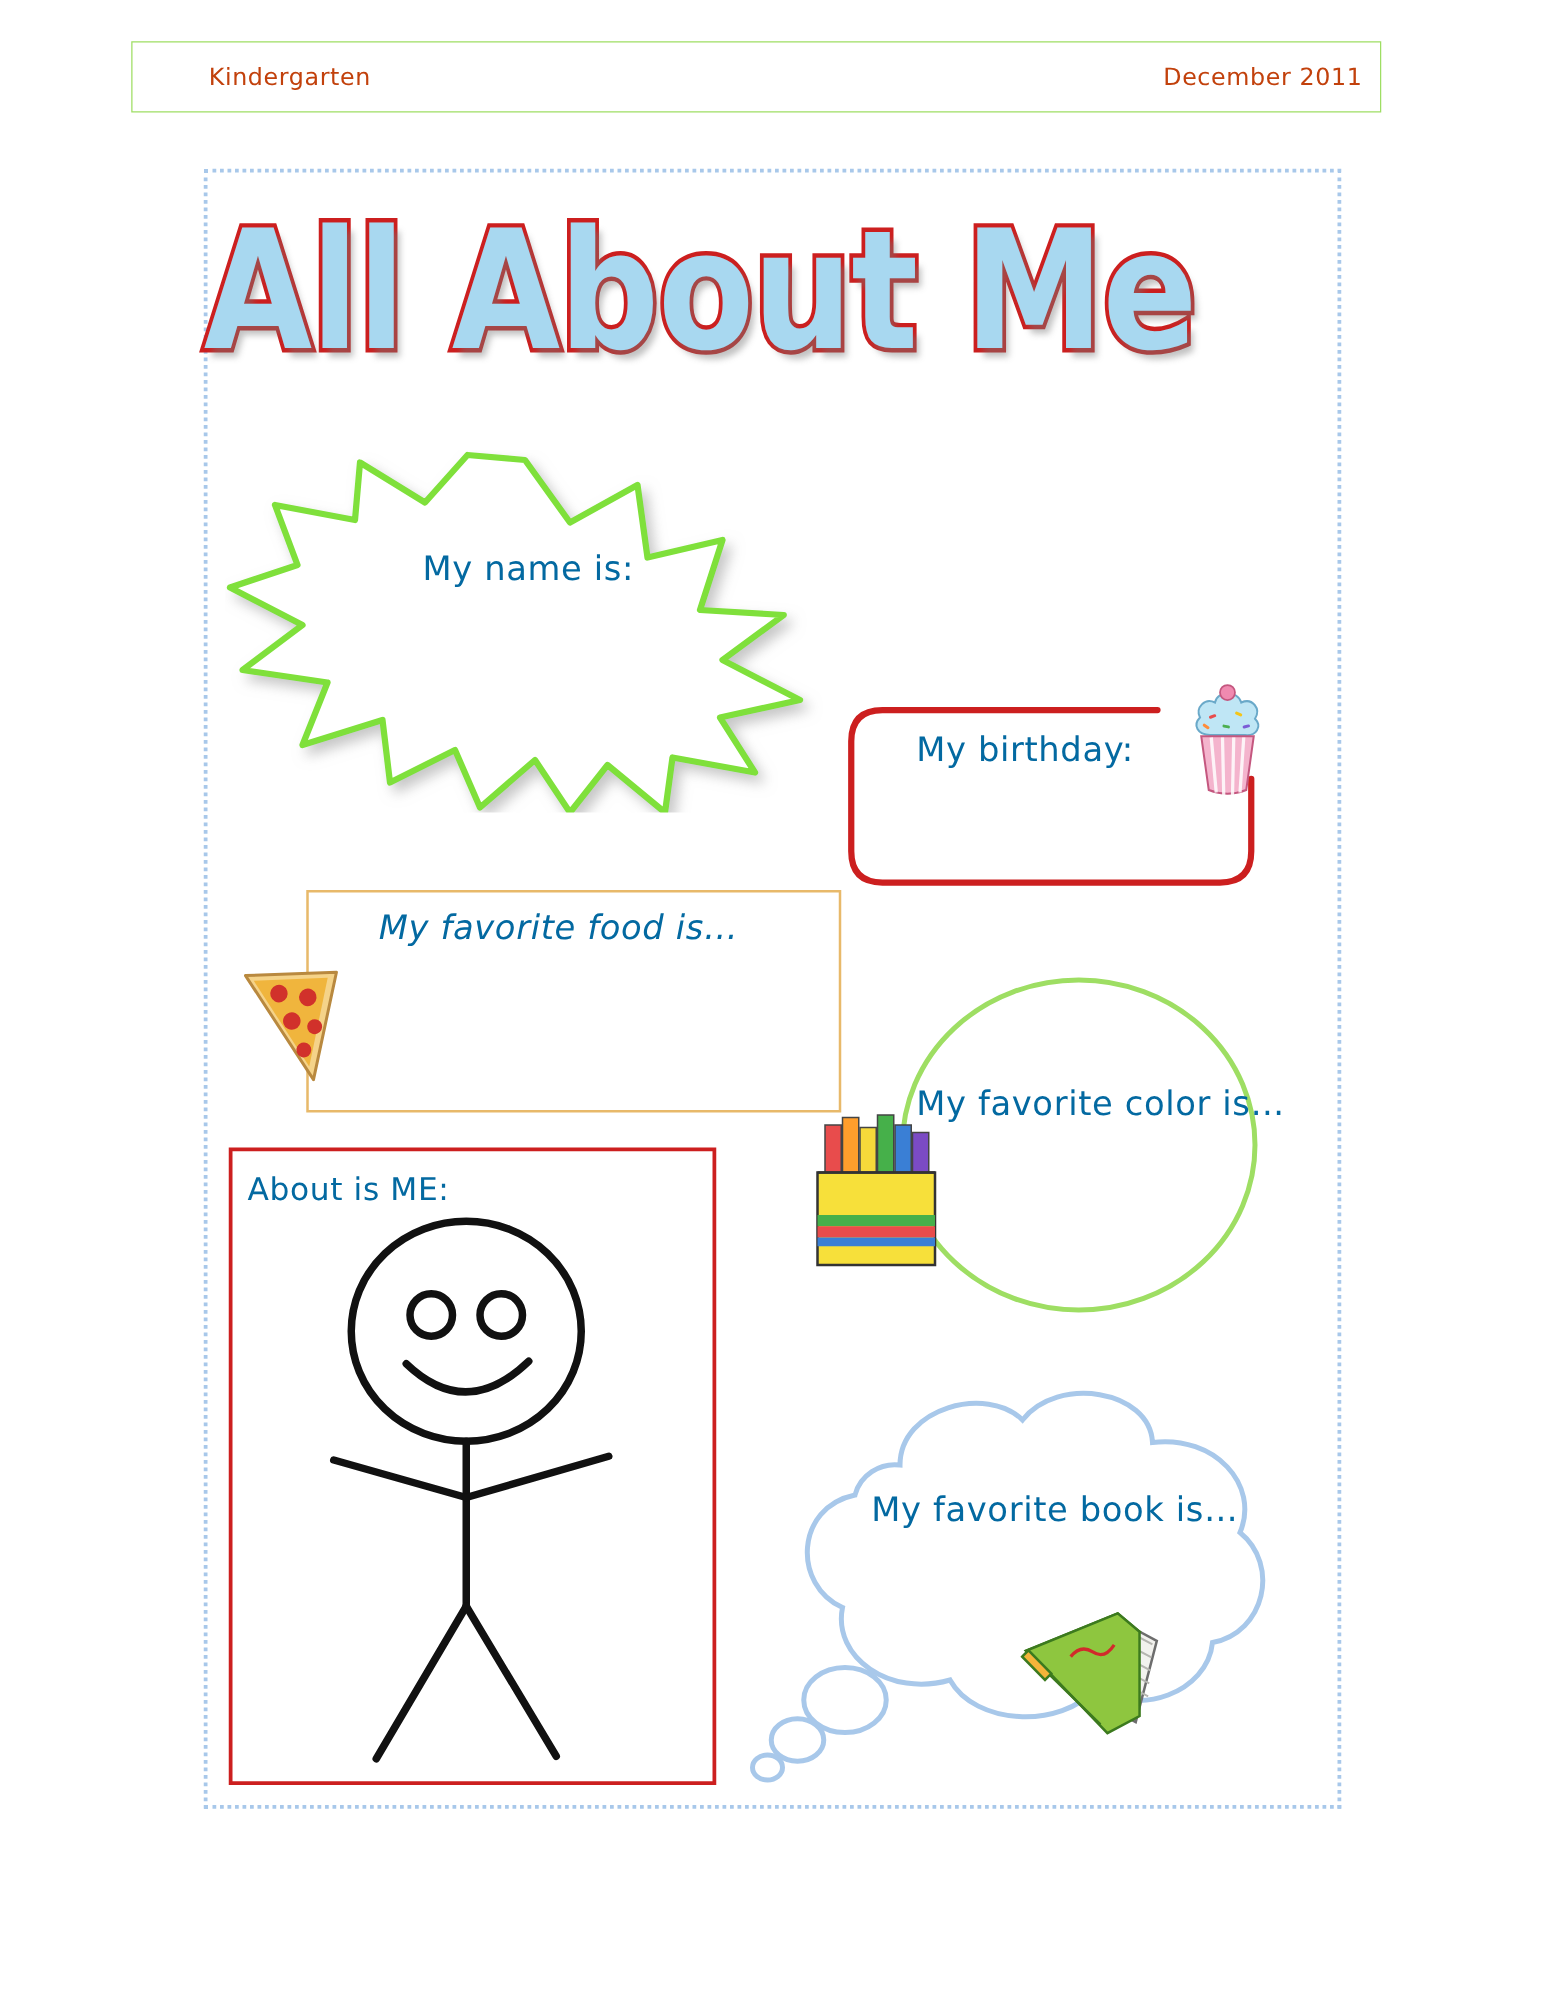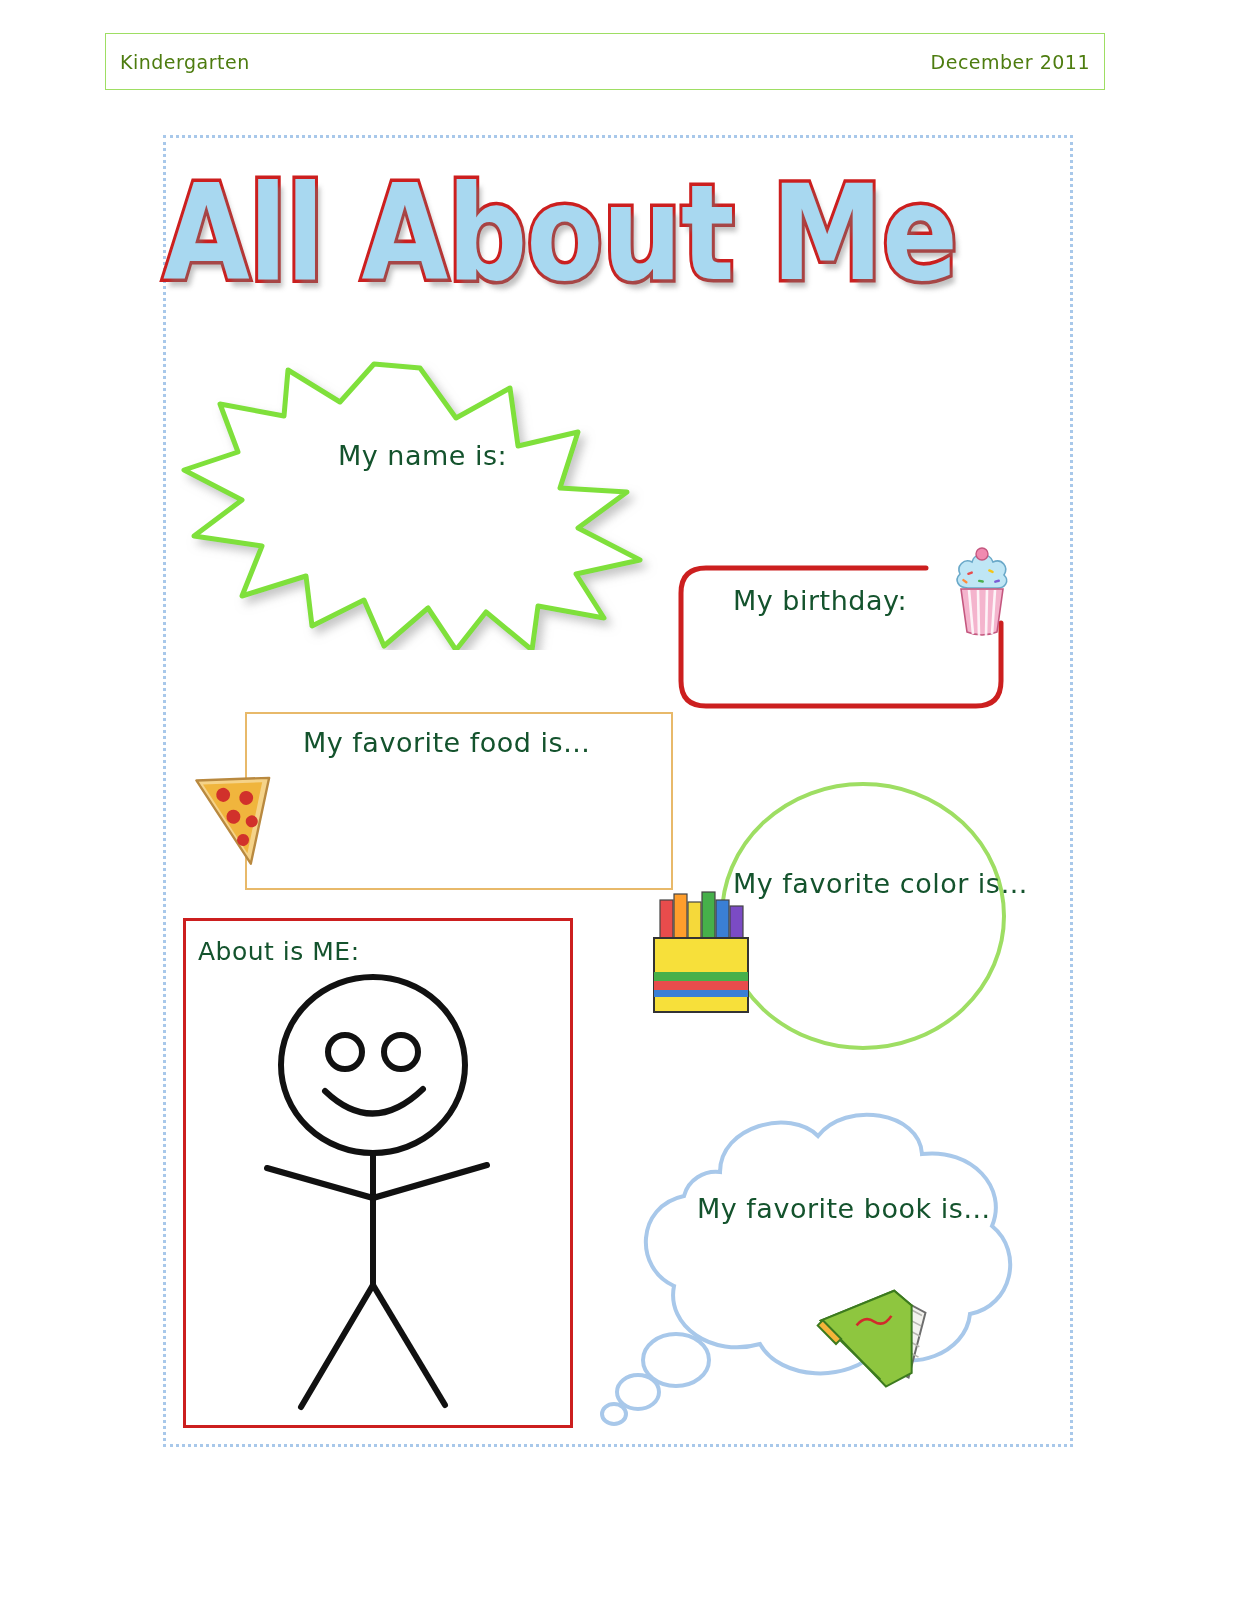--- a/index.html
+++ b/index.html
@@ -22,24 +22,25 @@
     top: 33px;
     width: 1000px;
     height: 57px;
     border: 1.5px solid #9ede63;
     box-sizing: border-box;
   }
   #header-bar .hdr-text {
     position: absolute;
     top: 50%;
     transform: translateY(-50%);
-    color: #4d7c0f;
+    color: #c2410c;
     font-size: 19px;
     font-family: "DejaVu Sans", sans-serif;
     letter-spacing: .5px;
+    margin-left: 47px;
   }
   #header-grade { left: 14px; }
   #header-date  { right: 14px; }
 
   
   #page-frame {
     position: absolute;
     left: 163px;
     top: 135px;
     width: 910px;
@@ -70,21 +71,21 @@
     text-shadow: 5px 6px 5px rgba(120,120,120,.45);
     transform: scaleY(1.18);
     transform-origin: top center;
   }
 
   
   .field-label {
     position: absolute;
     font-family: "DejaVu Sans", sans-serif;
     font-size: 27px;
-    color: #14532d;
+    color: #0369a1;
     letter-spacing: .5px;
     white-space: nowrap;
   }
 
   
   #burst-name {
     position: absolute;
     left: 180px;
     top: 360px;
     width: 480px;
@@ -113,21 +114,21 @@
   #box-food {
     position: absolute;
     left: 245px;
     top: 712px;
     width: 428px;
     height: 178px;
     border: 2.5px solid #e8b96a;
     box-sizing: border-box;
     background: transparent;
   }
-  #label-food { left: 303px; top: 727px; }
+  #label-food { left: 303px; top: 727px; font-style: italic; }
   #pizza-icon {
     position: absolute;
     left: 183px;
     top: 752px;
     width: 118px;
     height: 125px;
   }
 
   
   #circle-color {

